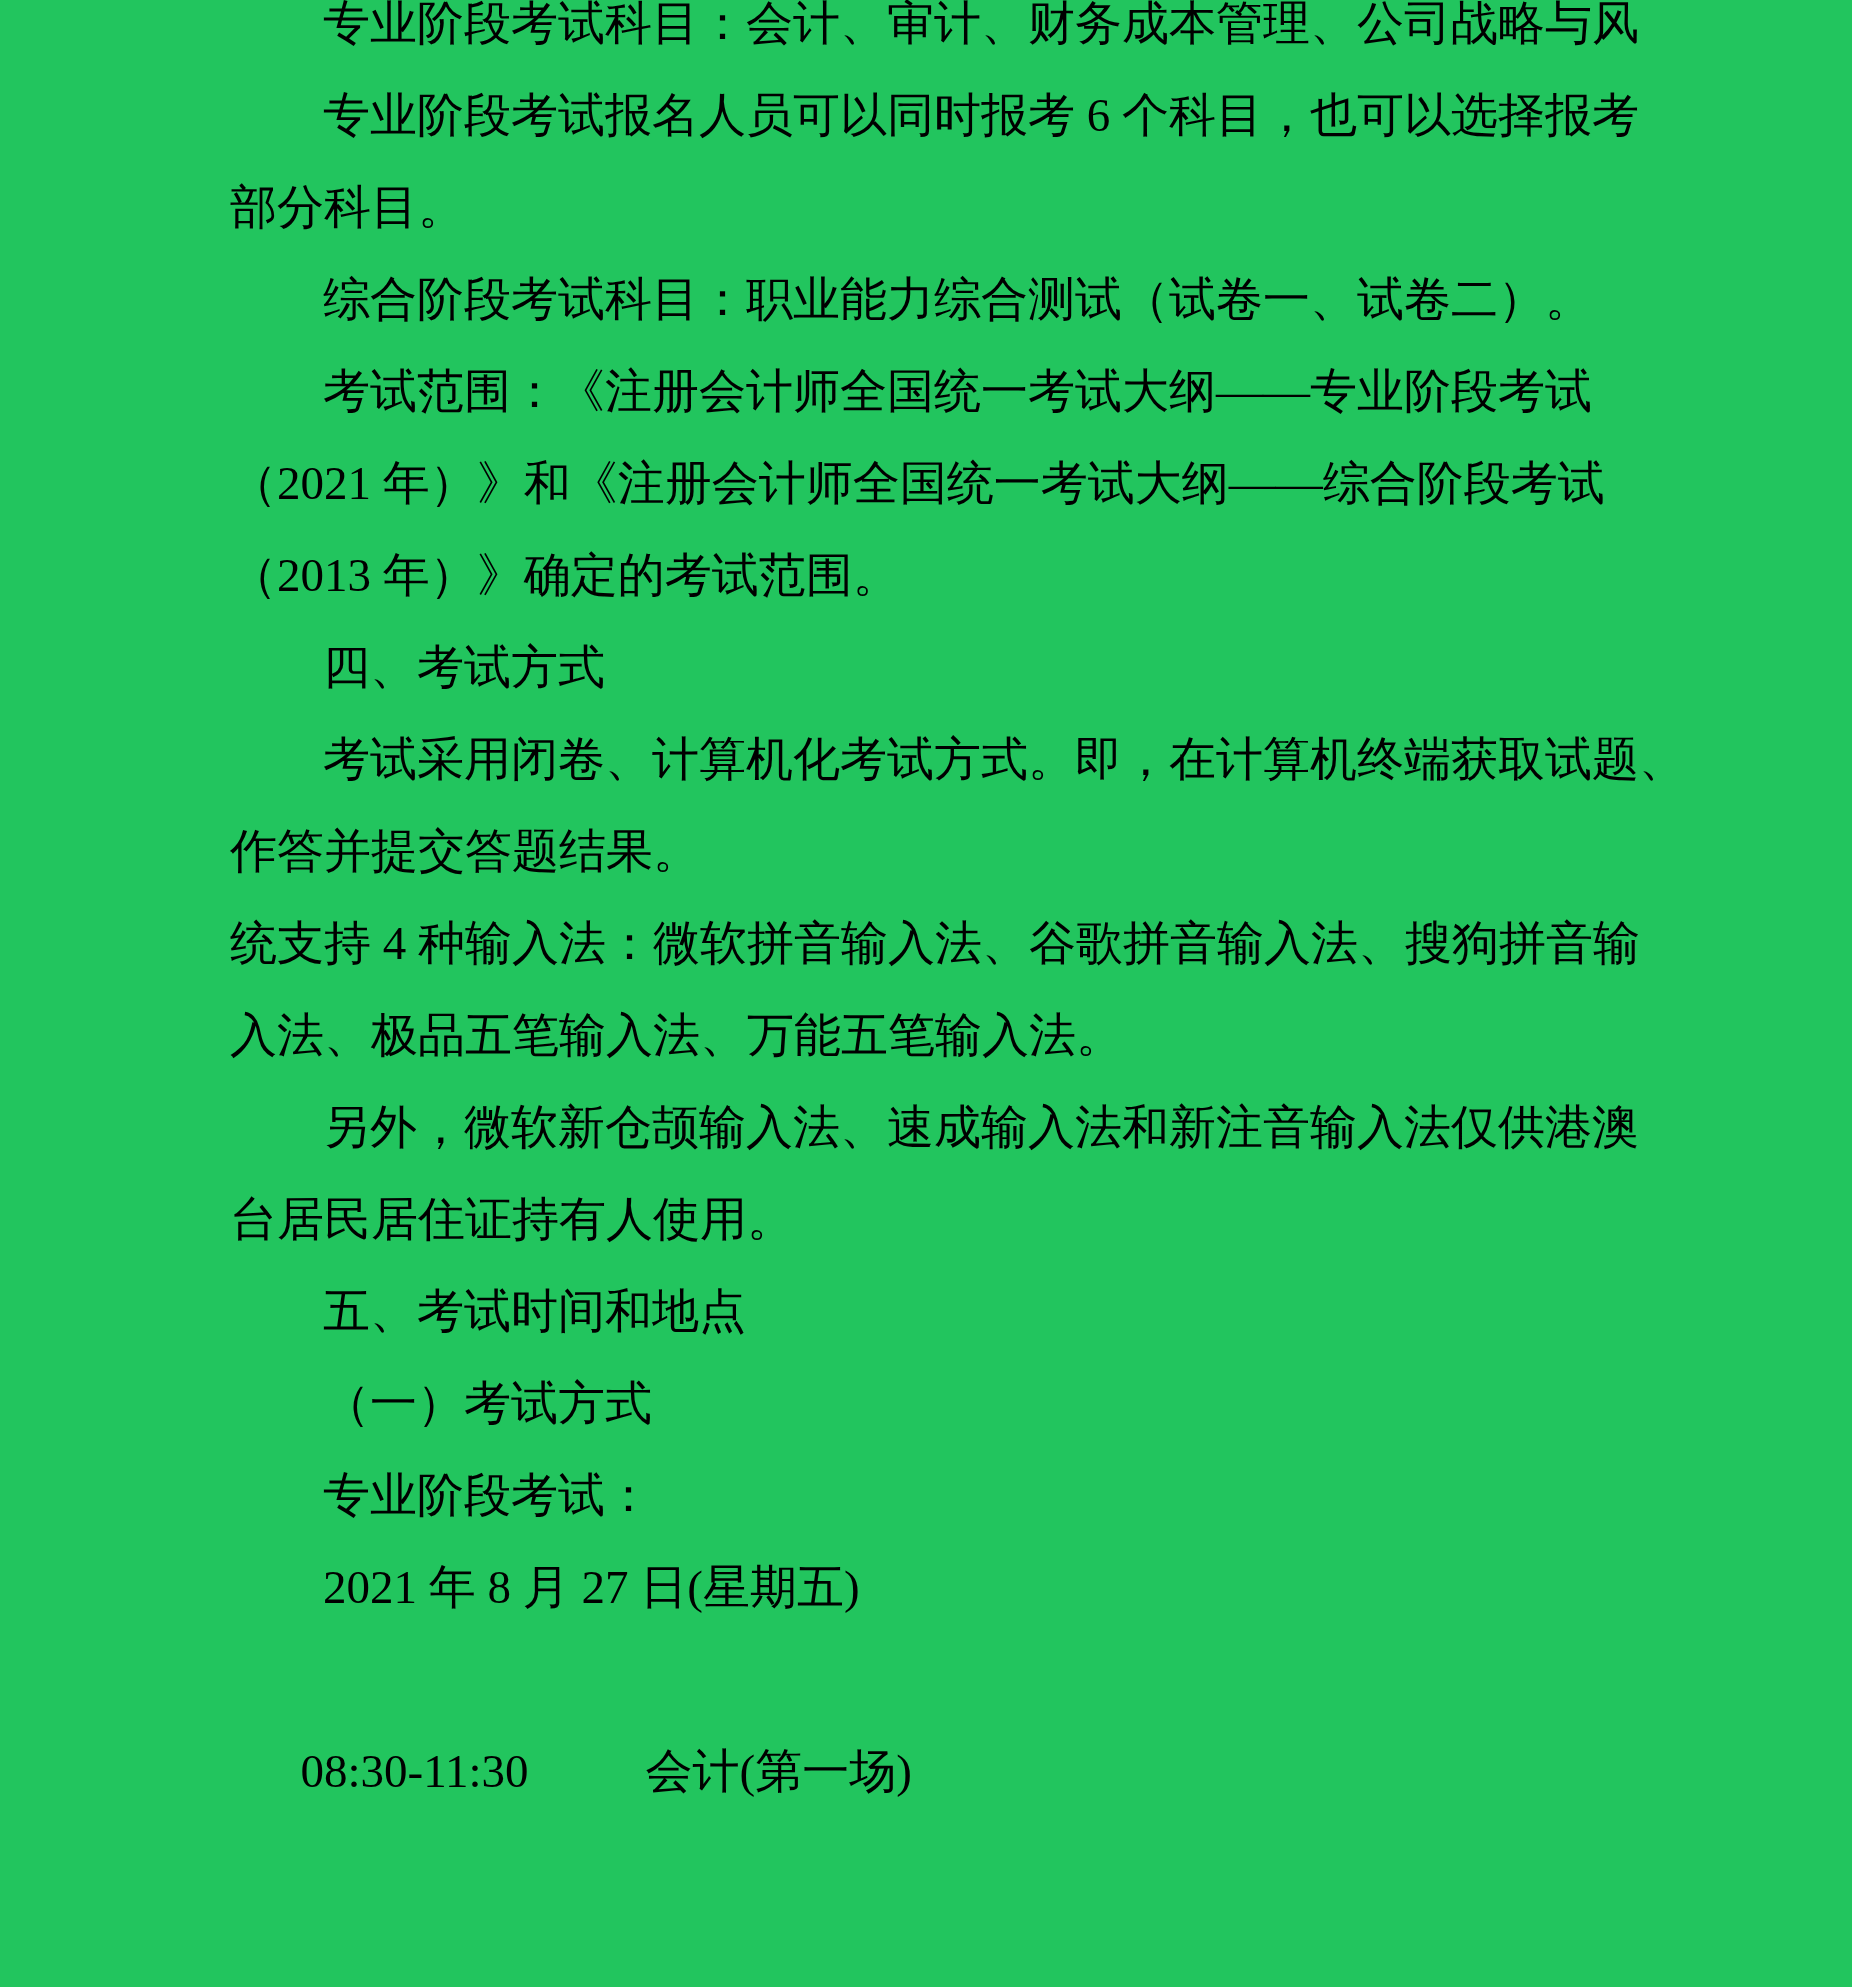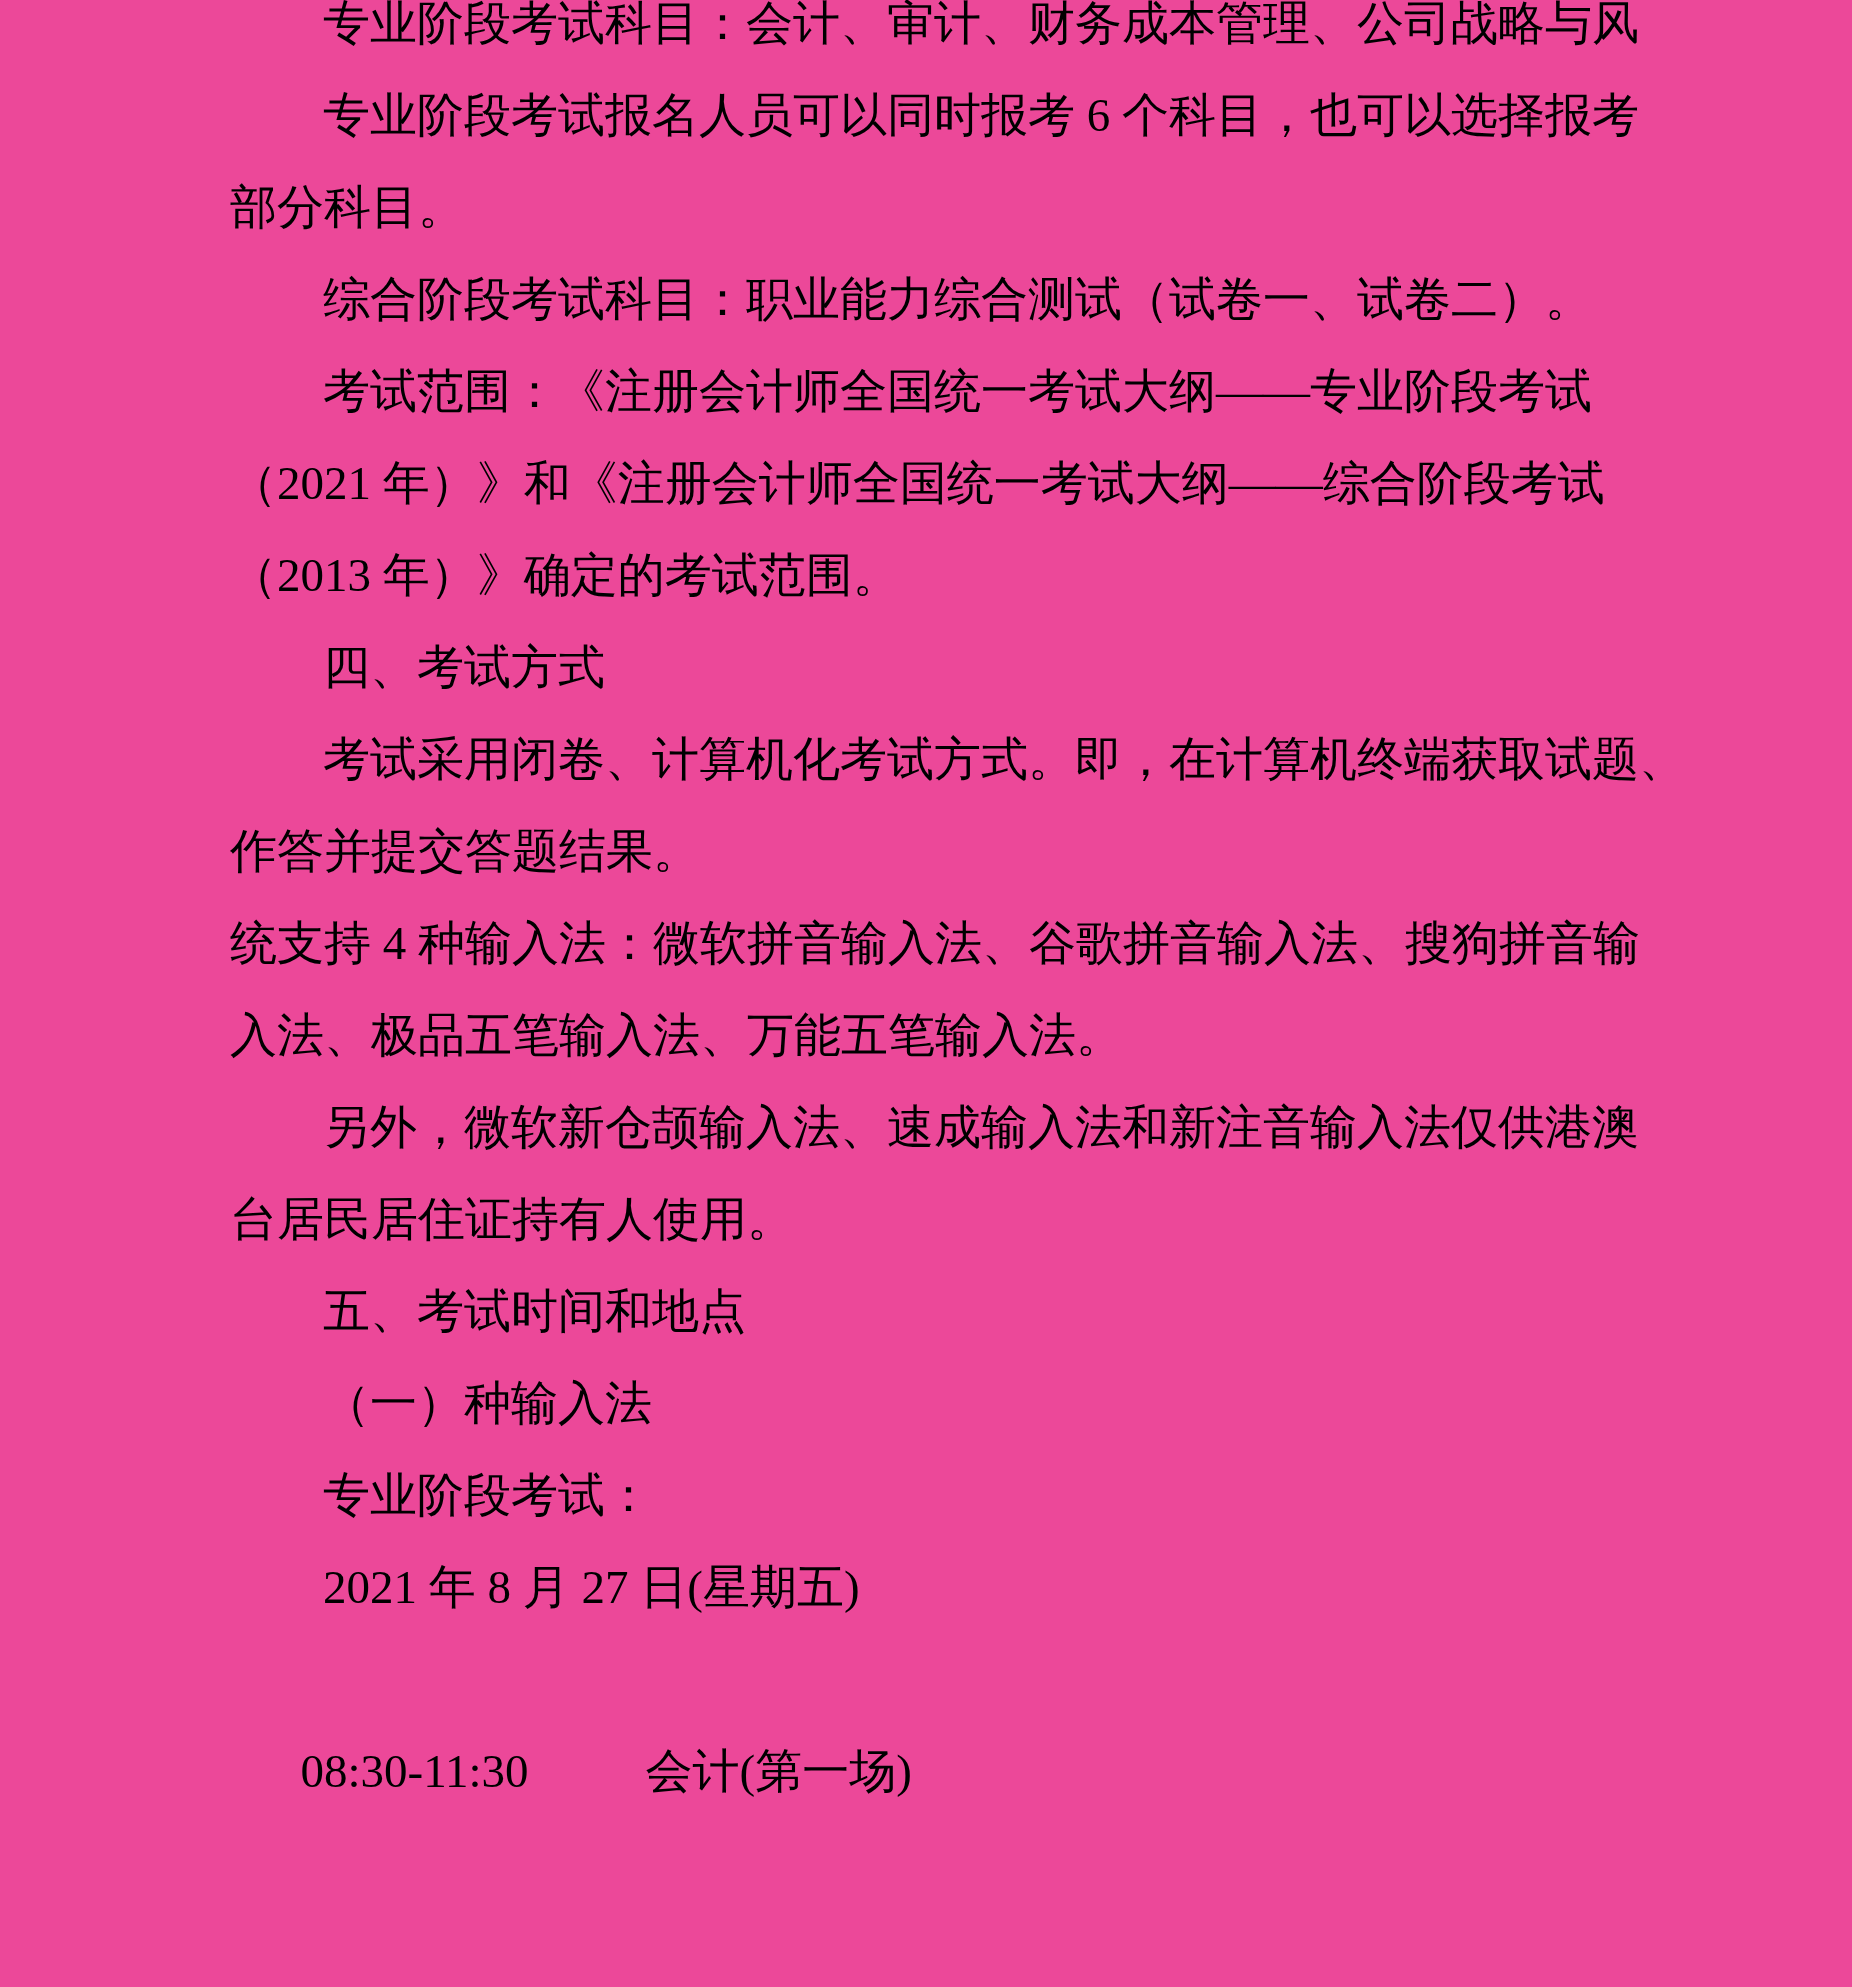--- a/index.html
+++ b/index.html
@@ -4,21 +4,21 @@
 <style>
   html, body {
     margin: 0;
     padding: 0;
     background: #ffffff;
   }
   .page {
     position: relative;
     width: 1852px;
     height: 1988px;
-    background: #ec4899;
+    background: #22c55e;
     color: #000000;
     overflow: hidden;
     font-family: "Liberation Serif", serif;
     font-size: 47px;
   }
   .content {
     padding-left: 230px;
     padding-right: 226px;
     margin-top: -22.6px;
   }
@@ -64,21 +64,21 @@
 
     <p class="line indent">考试采用闭卷、计算机化考试方式。即，在计算机终端获取试题、</p>
     <p class="line">作答并提交答题结果。</p>
     <p class="line">统支持 4 种输入法：微软拼音输入法、谷歌拼音输入法、搜狗拼音输</p>
     <p class="line">入法、极品五笔输入法、万能五笔输入法。</p>
     <p class="line indent">另外，微软新仓颉输入法、速成输入法和新注音输入法仅供港澳</p>
     <p class="line">台居民居住证持有人使用。</p>
 
     <p class="line indent heading">五、考试时间和地点</p>
 
-    <p class="line indent kaiti">（一）种输入法</p>
+    <p class="line indent kaiti">（一）考试方式</p>
     <p class="line indent kaiti">专业阶段考试：</p>
     <p class="line indent">2021 年 8 月 27 日(星期五)</p>
 
     <p class="line indent schedule">
       <span>08:30-11:30</span><span class="gap"></span><span>会计(第一场)</span>
     </p>
 
     <p class="line indent schedule">
       
     </p>

